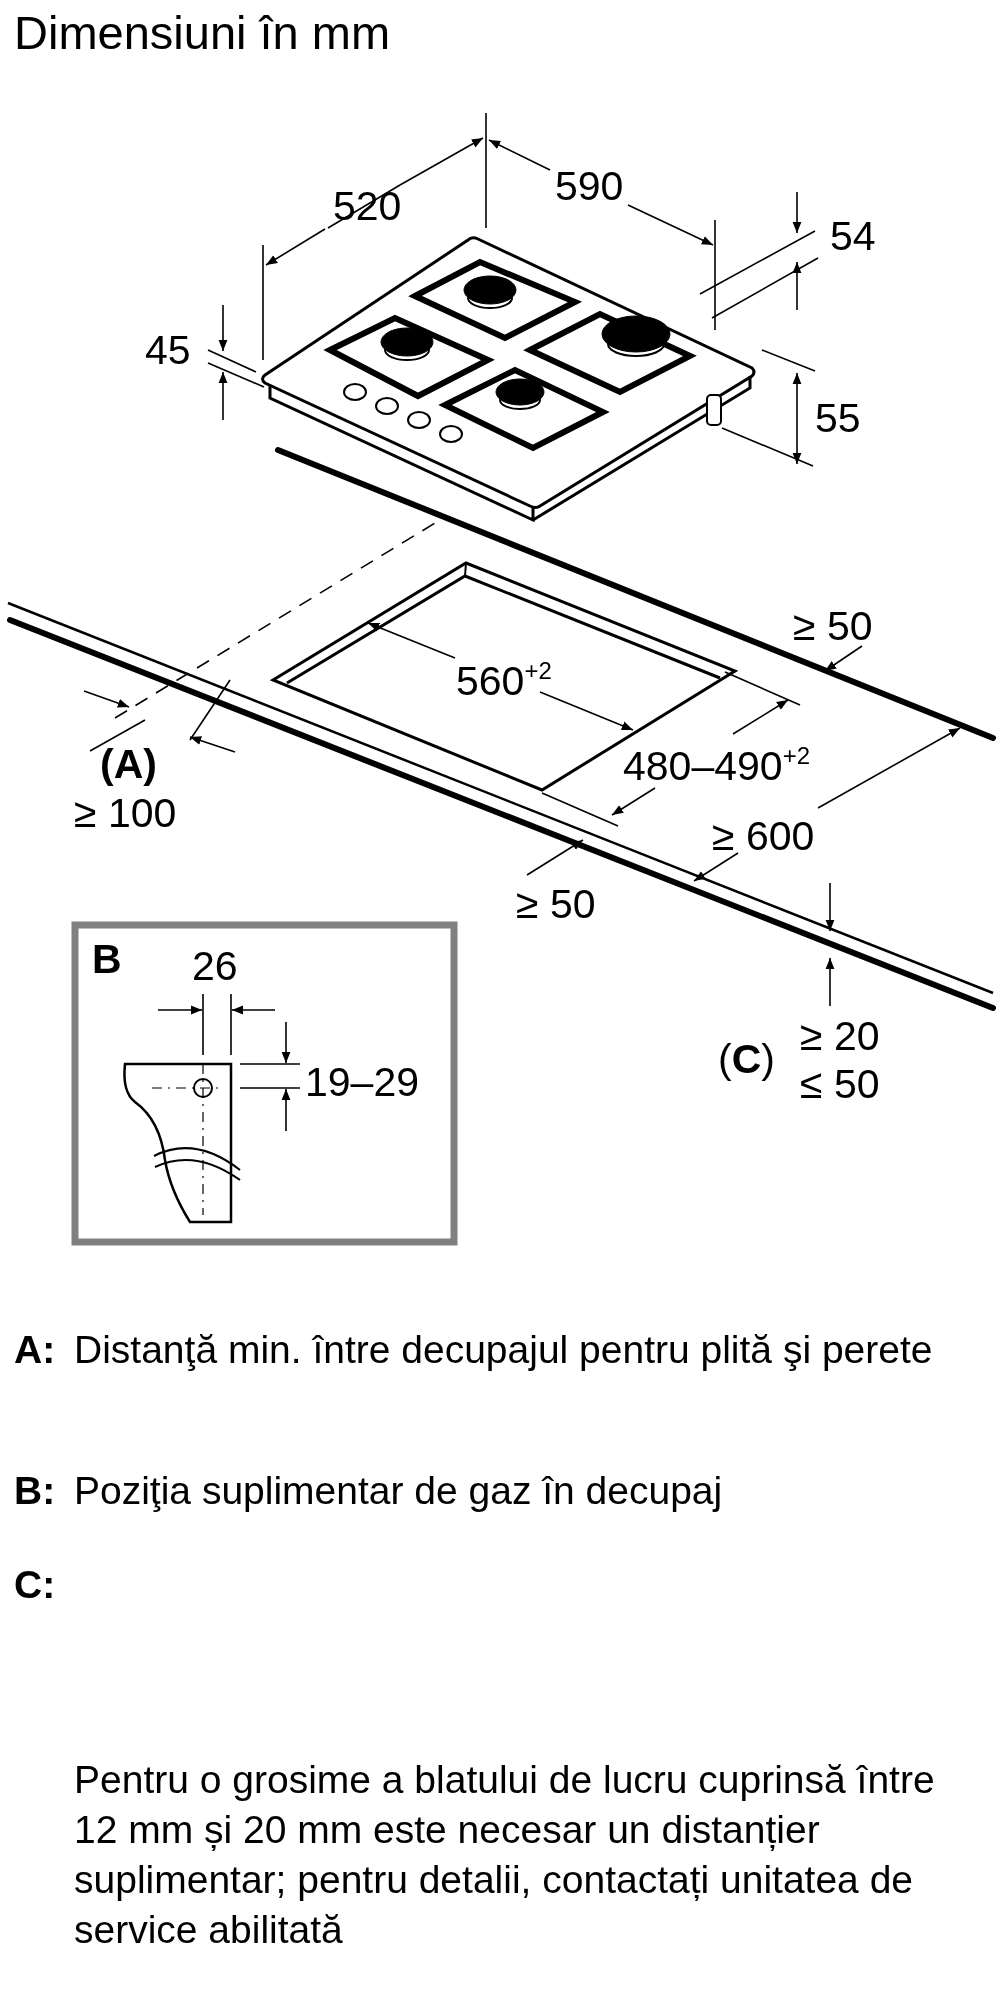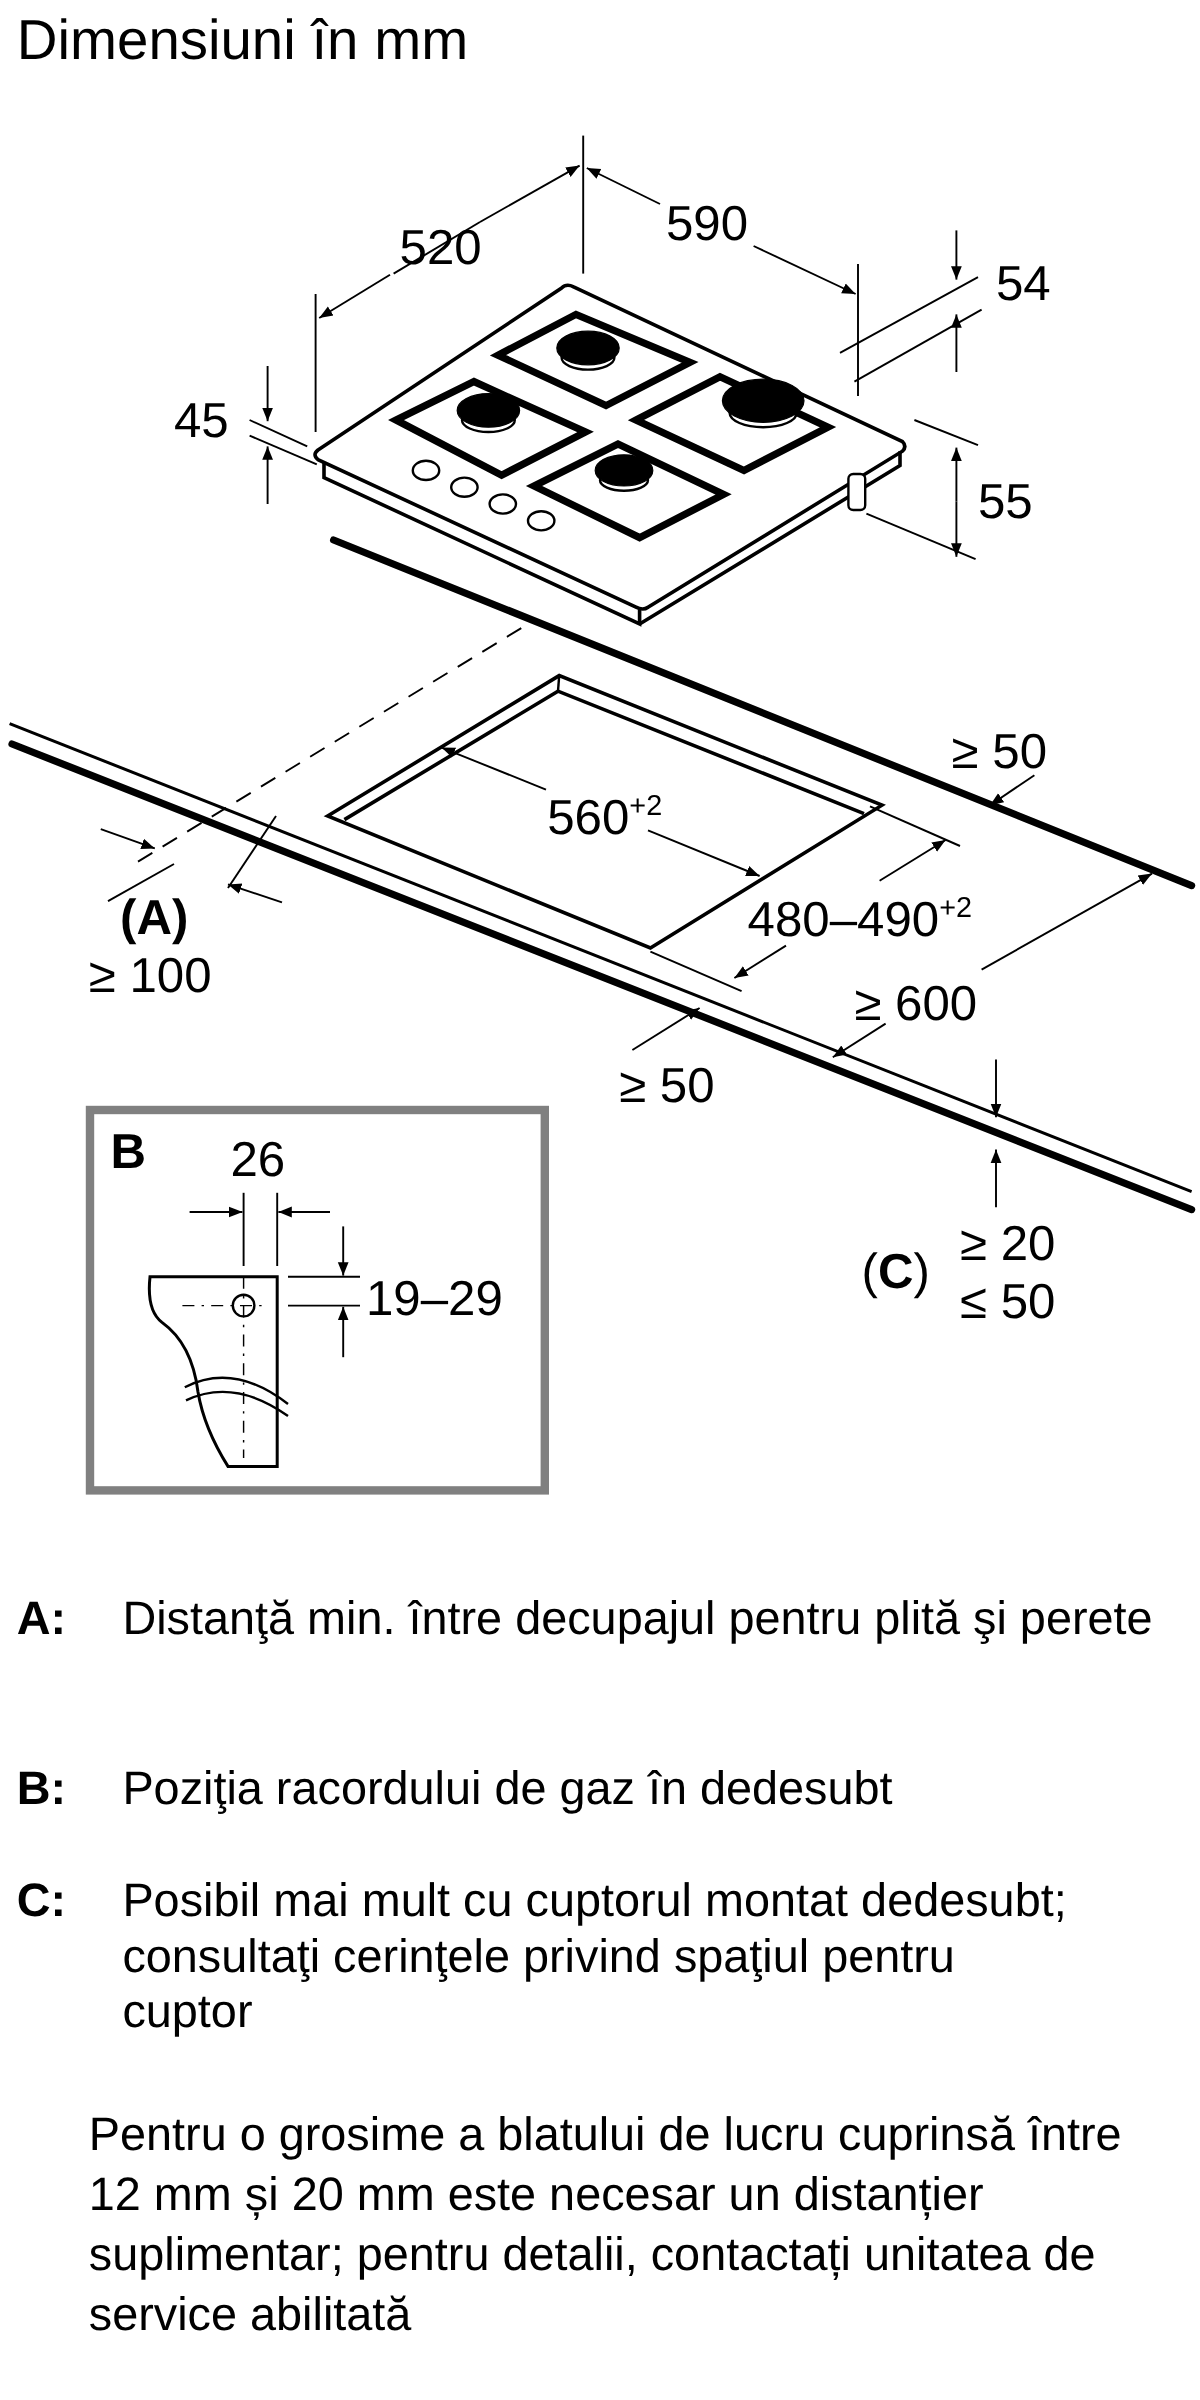--- a/index.html
+++ b/index.html
@@ -5,21 +5,21 @@
   html, body { margin: 0; padding: 0; background: #ffffff; }
   body { width: 1000px; height: 2000px; position: relative; overflow: hidden;
          font-family: "Liberation Sans", "DejaVu Sans", sans-serif; color: #000; }
   .title { position: absolute; left: 14px; top: 8px; font-size: 47px; line-height: 50px; }
   svg.diagram { position: absolute; left: 0; top: 0; }
   .dim { font-family: "Liberation Sans", "DejaVu Sans", sans-serif; font-size: 41px; fill: #000; }
   .dim-bold { font-weight: bold; }
   .sup { font-size: 24px; }
   .legend { position: absolute; left: 14px; width: 960px; font-size: 39px; line-height: 46px; }
   .legend .key { position: absolute; left: 0; top: 0; font-weight: bold; }
-  .legend .text { margin-left: 88px; display: block; }
+  .legend .text { margin-left: 60px; display: block; }
   .note { position: absolute; left: 74px; top: 1755px; width: 900px; font-size: 39px; line-height: 50px; }
 </style>
 </head>
 <body>
 
 <div class="title">Dimensiuni în mm</div>
 
 <svg class="diagram" width="1000" height="1290" viewBox="0 0 1000 1290">
   <defs>
     <marker id="arr" viewBox="0 0 10 10" refX="10" refY="5" markerWidth="7" markerHeight="7" orient="auto-start-reverse">
@@ -156,19 +156,18 @@
     </g>
   </g>
 </svg>
 
 <div class="legend" style="top:1327px;">
   <span class="key">A:</span>
   <span class="text" style="width:880px;">Distanţă min. între decupajul pentru plită şi perete</span>
 </div>
 <div class="legend" style="top:1468px;">
   <span class="key">B:</span>
-  <span class="text">Poziţia racordului de gaz în dedesubt</span>
+  <span class="text">Poziţia suplimentar de gaz în decupaj</span>
 </div>
 <div class="legend" style="top:1562px;">
   <span class="key">C:</span>
-  <span class="text" style="width:800px;">Posibil mai mult cu cuptorul montat dedesubt; consultaţi cerinţele privind spaţiul pentru cuptor</span>
 </div>
 <div class="note">Pentru o grosime a blatului de lucru cuprinsă între 12 mm și 20 mm este necesar un distanțier suplimentar; pentru detalii, contactați unitatea de service abilitată</div>
 
 </body></html>

